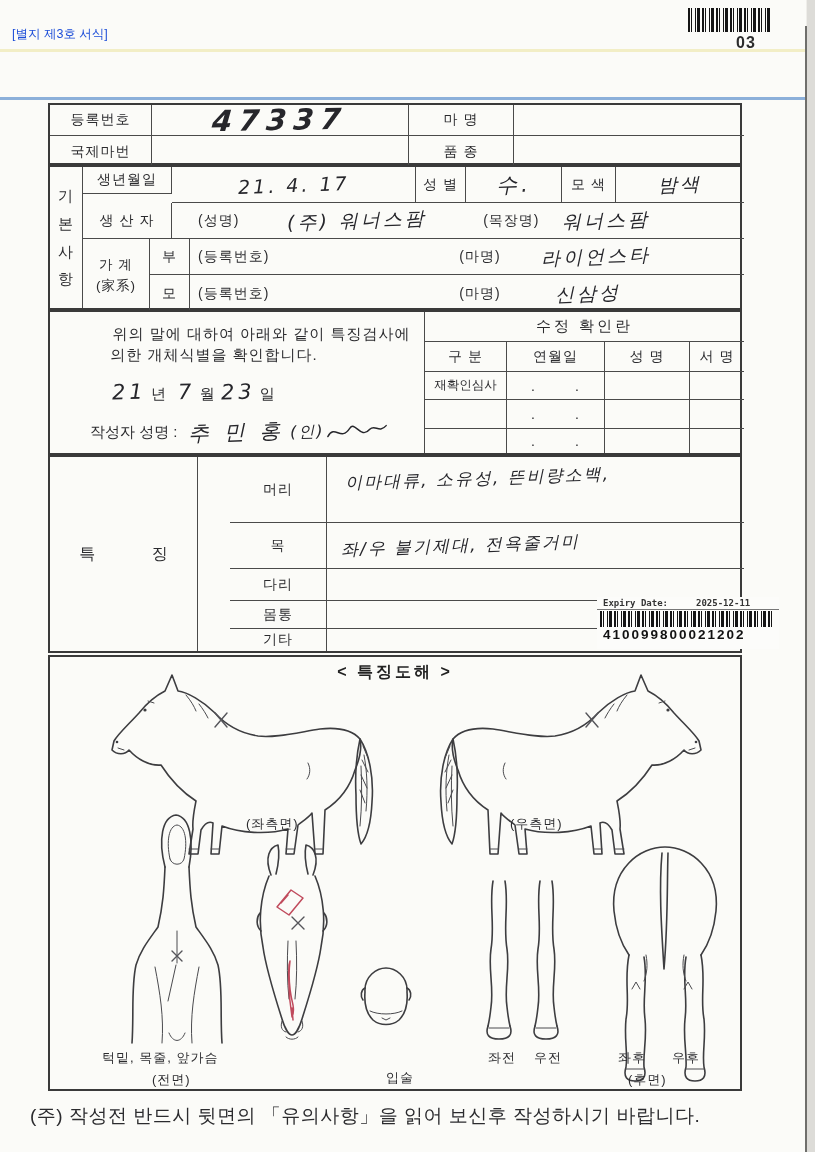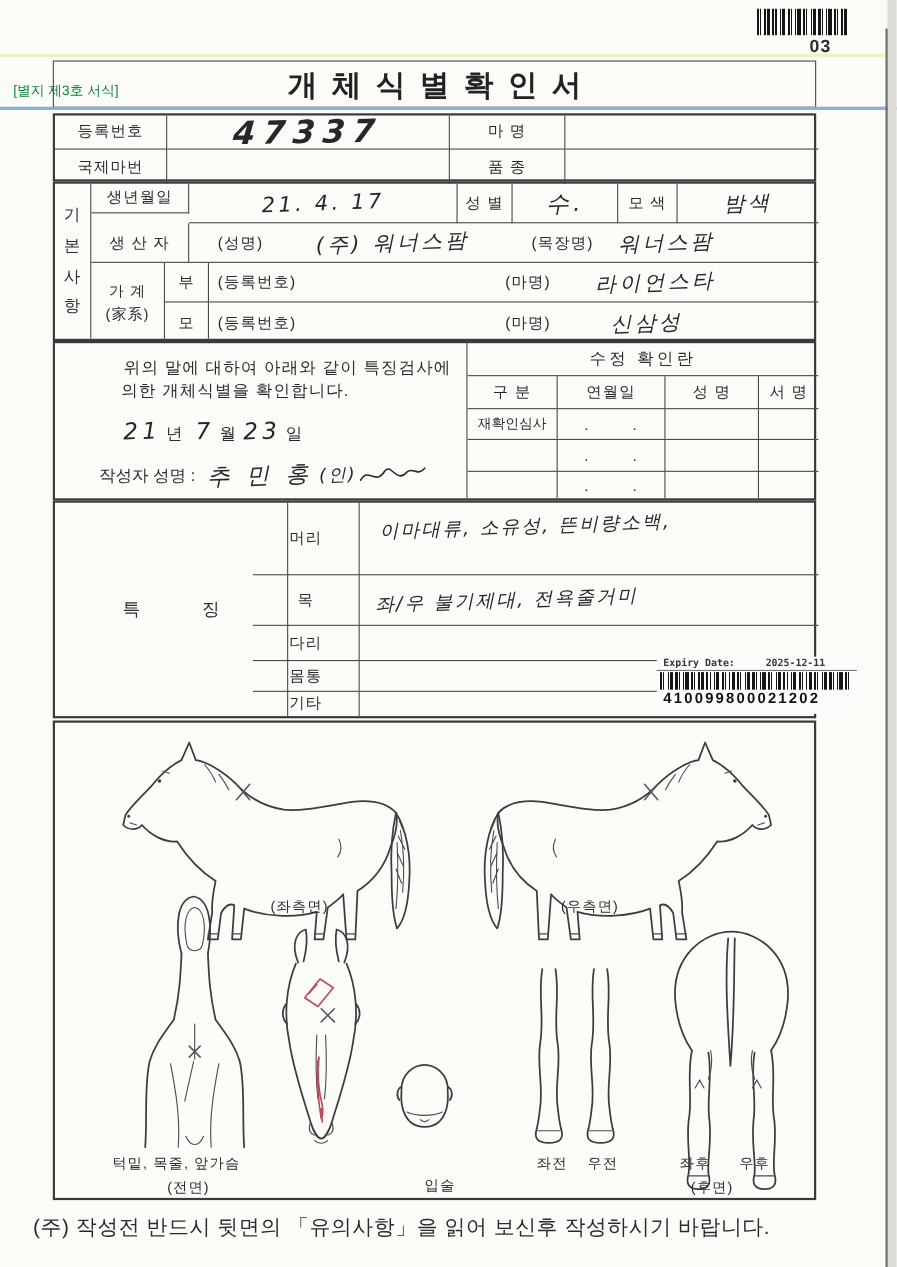--- a/index.html
+++ b/index.html
@@ -61,27 +61,24 @@
       <path class="ln" d="M13,4 C9,28 15,48 11,72 C8,92 14,110 11,130 C10,139 9,145 8,149"></path>
       <path class="ln" d="M25,4 C29,28 23,48 27,72 C30,92 24,110 27,130 C28,139 29,145 30,149"></path>
       <path class="ln" d="M8,149 C5,158 9,162 19,162 C29,162 33,158 30,149"></path>
       <path class="lt" d="M9,151 L29,151"></path>
     </g>
   </defs>
 </svg>
 
 <div class="page">
 
-  <div class="abs" style="left:12px;top:26px;font-size:12.5px;color:#15803d;margin-top:48px;">[별지 제3호 서식]</div>
+  <div class="abs" style="left:12px;top:26px;font-size:12.5px;color:#1d4ed8;">[별지 제3호 서식]</div>
   <div class="abs barcode" style="left:688px;top:8px;width:82px;height:24px;"></div>
   <div class="abs" style="left:736px;top:34px;font-size:16px;font-weight:bold;color:#2c2c2c;letter-spacing:1px;">03</div>
   <div class="abs yellow-line"></div>
-  <div class="abs title-box">
-    <span>개체식별확인서</span>
-  </div>
   <div class="abs blue-line"></div>
 
   <div class="tbl" style="left:48px;top:103px;width:694px;height:62px;">
     <div class="c bR bB" style="left:0;top:0;width:102px;height:31px;">등록번호</div>
     <div class="c bR bB" style="left:102px;top:0;width:257px;height:31px;">
         <span class="hw hw28">47337</span>
       </div>
     <div class="c bR bB" style="left:359px;top:0;width:105px;height:31px;">마  명</div>
     <div class="c bB" style="left:464px;top:0;width:230px;height:31px;"></div>
     <div class="c bR" style="left:0;top:31px;width:102px;height:31px;">국제마번</div>
@@ -168,21 +165,21 @@
       <div class="c bB" style="left:265px;top:88px;width:54px;height:29px;"></div>
 
       <div class="c bR small" style="left:0;top:117px;width:82px;height:24px;"></div>
       <div class="c bR pre" style="left:82px;top:117px;width:98px;height:24px;">.        .</div>
       <div class="c bR" style="left:180px;top:117px;width:85px;height:24px;"></div>
       <div class="c" style="left:265px;top:117px;width:54px;height:24px;"></div>
     </div>
   </div>
 
   <div class="tbl" style="left:48px;top:455px;width:694px;height:198px;">
-    <div class="c bR" style="left:0;top:0;width:212px;height:194px;font-size:16px;letter-spacing:26px;text-indent:26px;">특  징</div>
+    <div class="c bR" style="left:0;top:0;width:148px;height:194px;font-size:16px;letter-spacing:26px;text-indent:26px;">특  징</div>
     <div class="c bR bB" style="left:180px;top:0;width:97px;height:66px;">머리</div>
     <div class="c bB cl" style="left:277px;top:0;width:417px;height:66px;align-items:flex-start;">
         <span class="hw hw17" style="margin:10px 0 0 18px;">이마대류, 소유성, 뜬비량소백,</span>
       </div>
     <div class="c bR bB" style="left:180px;top:66px;width:97px;height:46px;">목</div>
     <div class="c bB cl" style="left:277px;top:66px;width:417px;height:46px;">
         <span class="hw hw17" style="margin-left:14px;">좌/우 불기제대, 전욕줄거미</span>
       </div>
     <div class="c bR bB" style="left:180px;top:112px;width:97px;height:32px;">다리</div>
     <div class="c bB cl" style="left:277px;top:112px;width:417px;height:32px;"></div>
@@ -195,20 +192,21 @@
   <div class="abs sticker">
     <div class="exp">
       <span>Expiry Date:</span>
       <span>2025-12-11</span>
     </div>
     <div class="barcode" style="width:174px;height:16px;margin:1px 0 0 3px;"></div>
     <div class="num">410099800021202</div>
   </div>
 
   <div class="tbl" style="left:48px;top:655px;width:694px;height:436px;">
+    <div class="abs" style="left:0;top:5px;width:690px;text-align:center;font-size:16px;font-weight:bold;letter-spacing:3px;color:#222;">&lt; 특징도해 &gt;</div>
 
     <svg class="abs" style="left:18px;top:14px;" width="345" height="195" viewBox="0 0 345 195">
       <use href="#horse-side"></use>
     </svg>
     <svg class="abs" style="left:350px;top:14px;" width="345" height="195" viewBox="0 0 345 195">
       <use href="#horse-side" transform="translate(345,0) scale(-1,1)"></use>
     </svg>
     <div class="dlabel" style="left:196px;top:158px;">(좌측면)</div>
     <div class="dlabel" style="left:460px;top:158px;">(우측면)</div>
 

